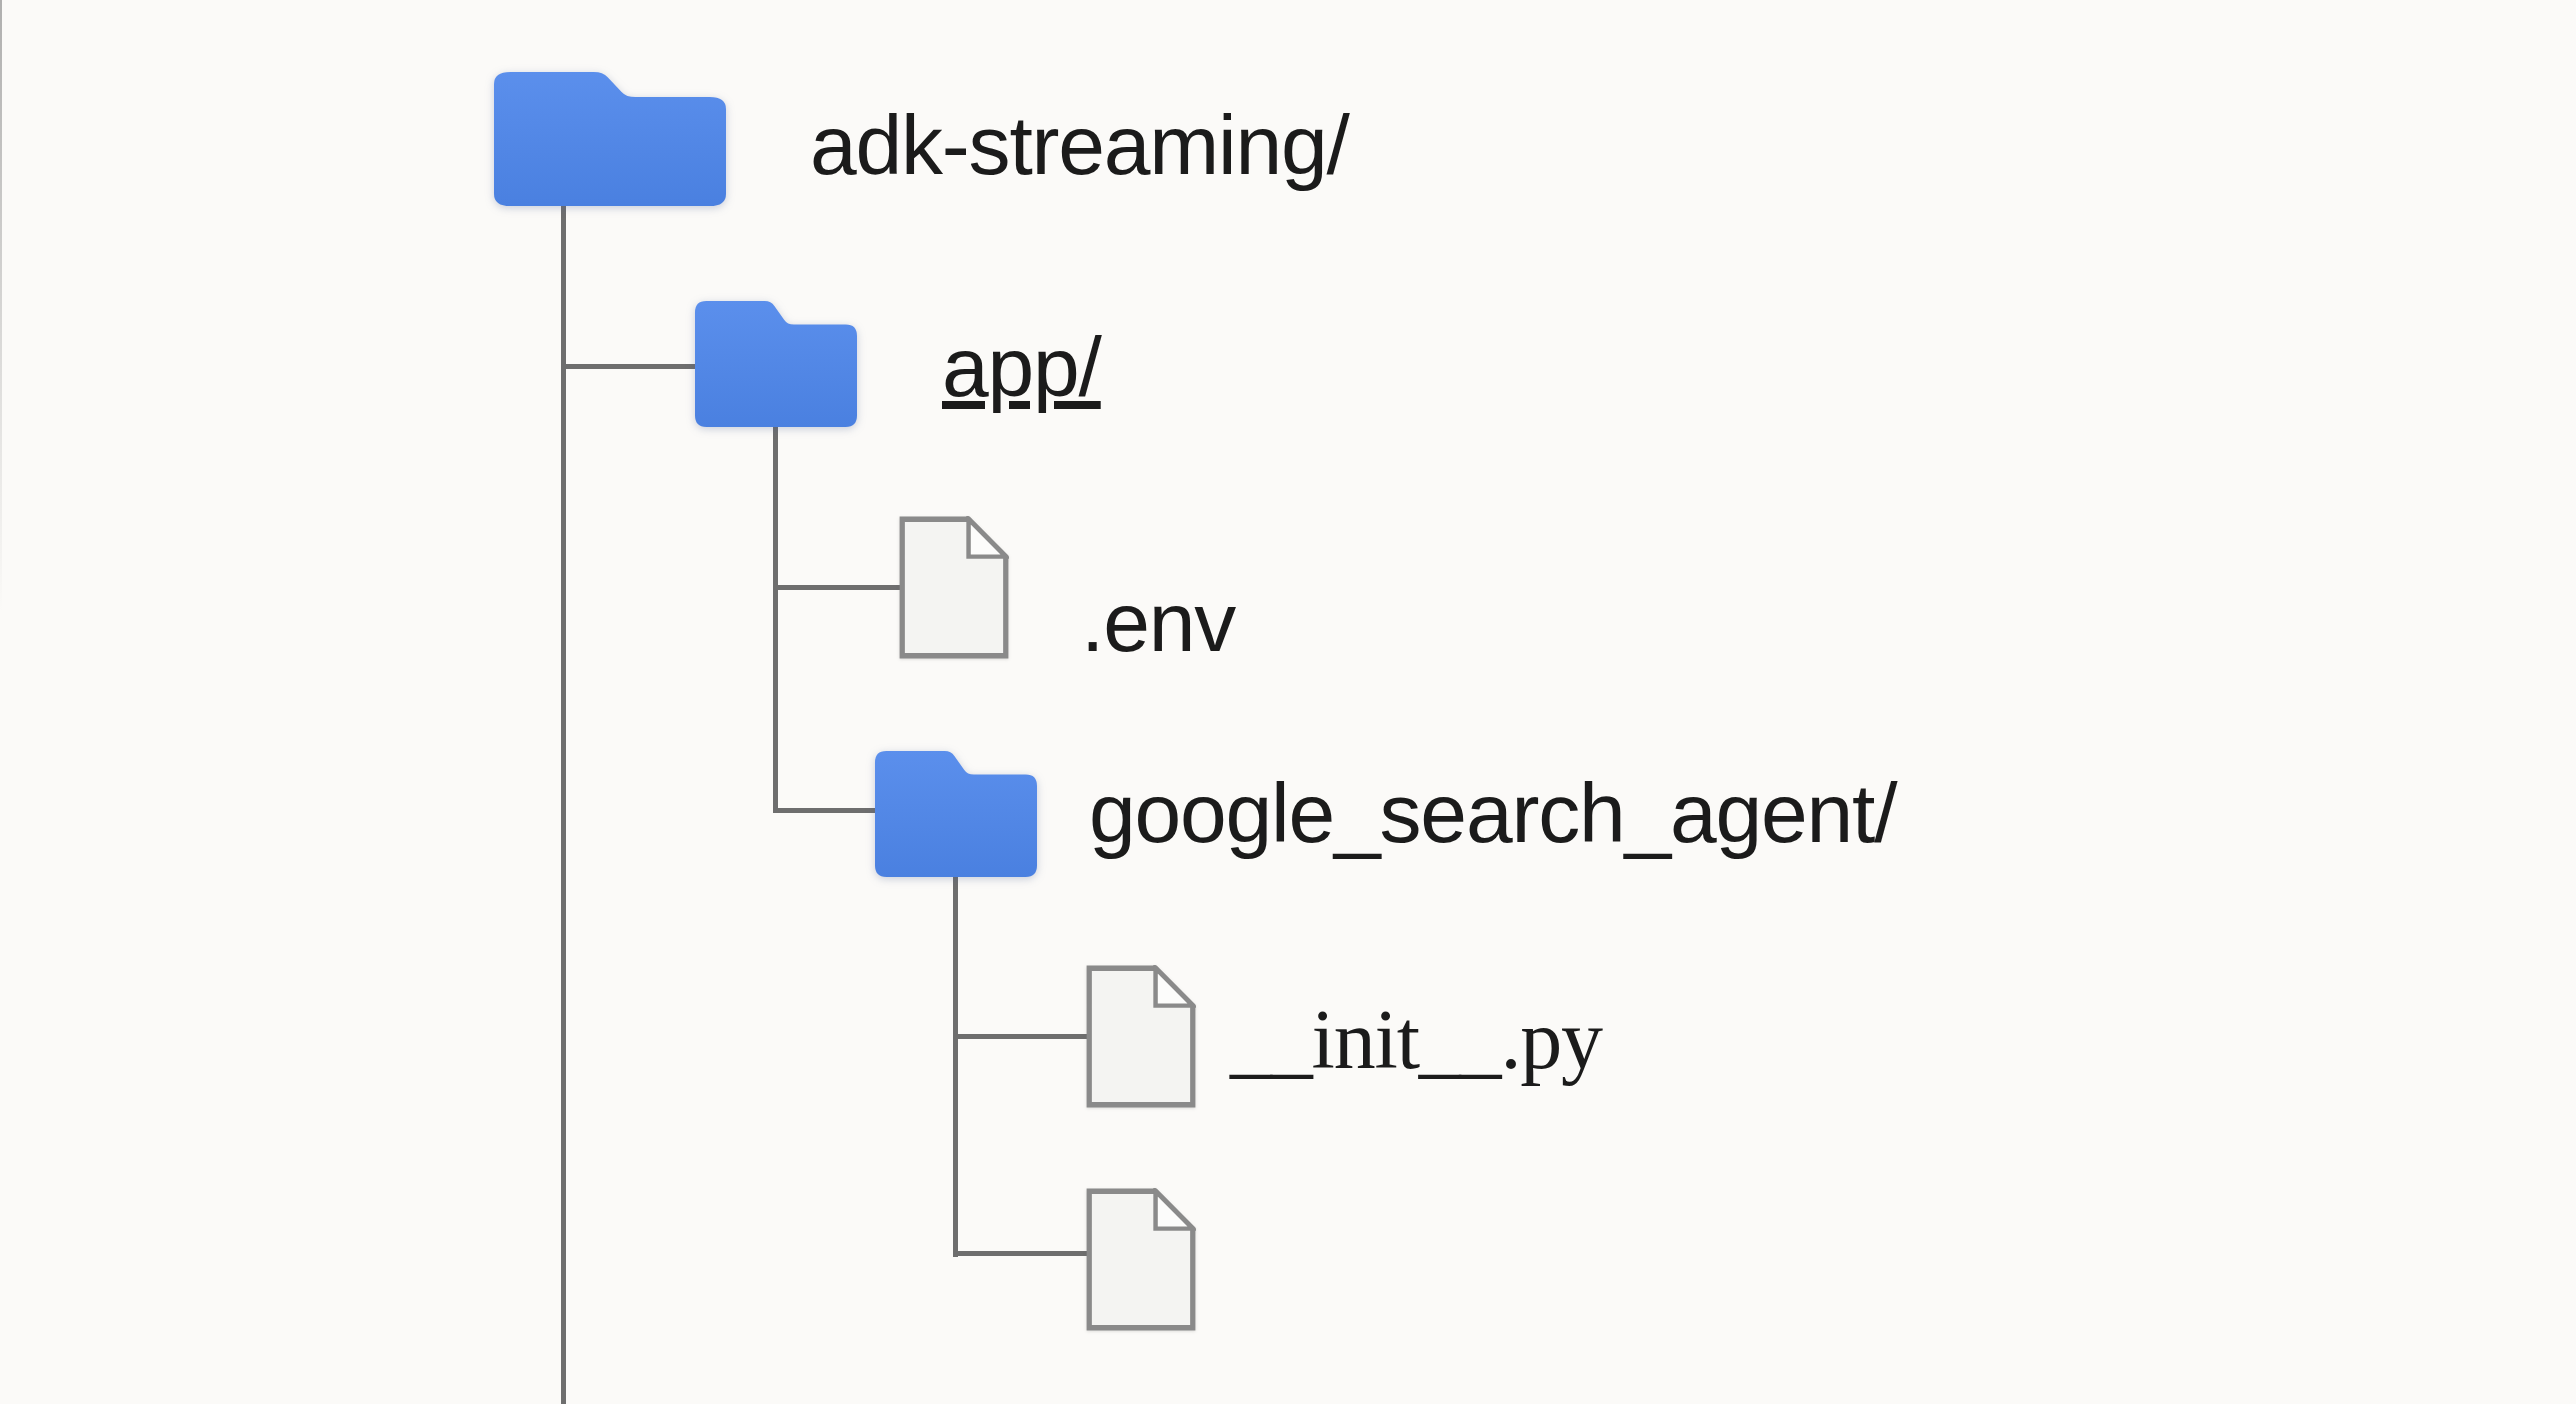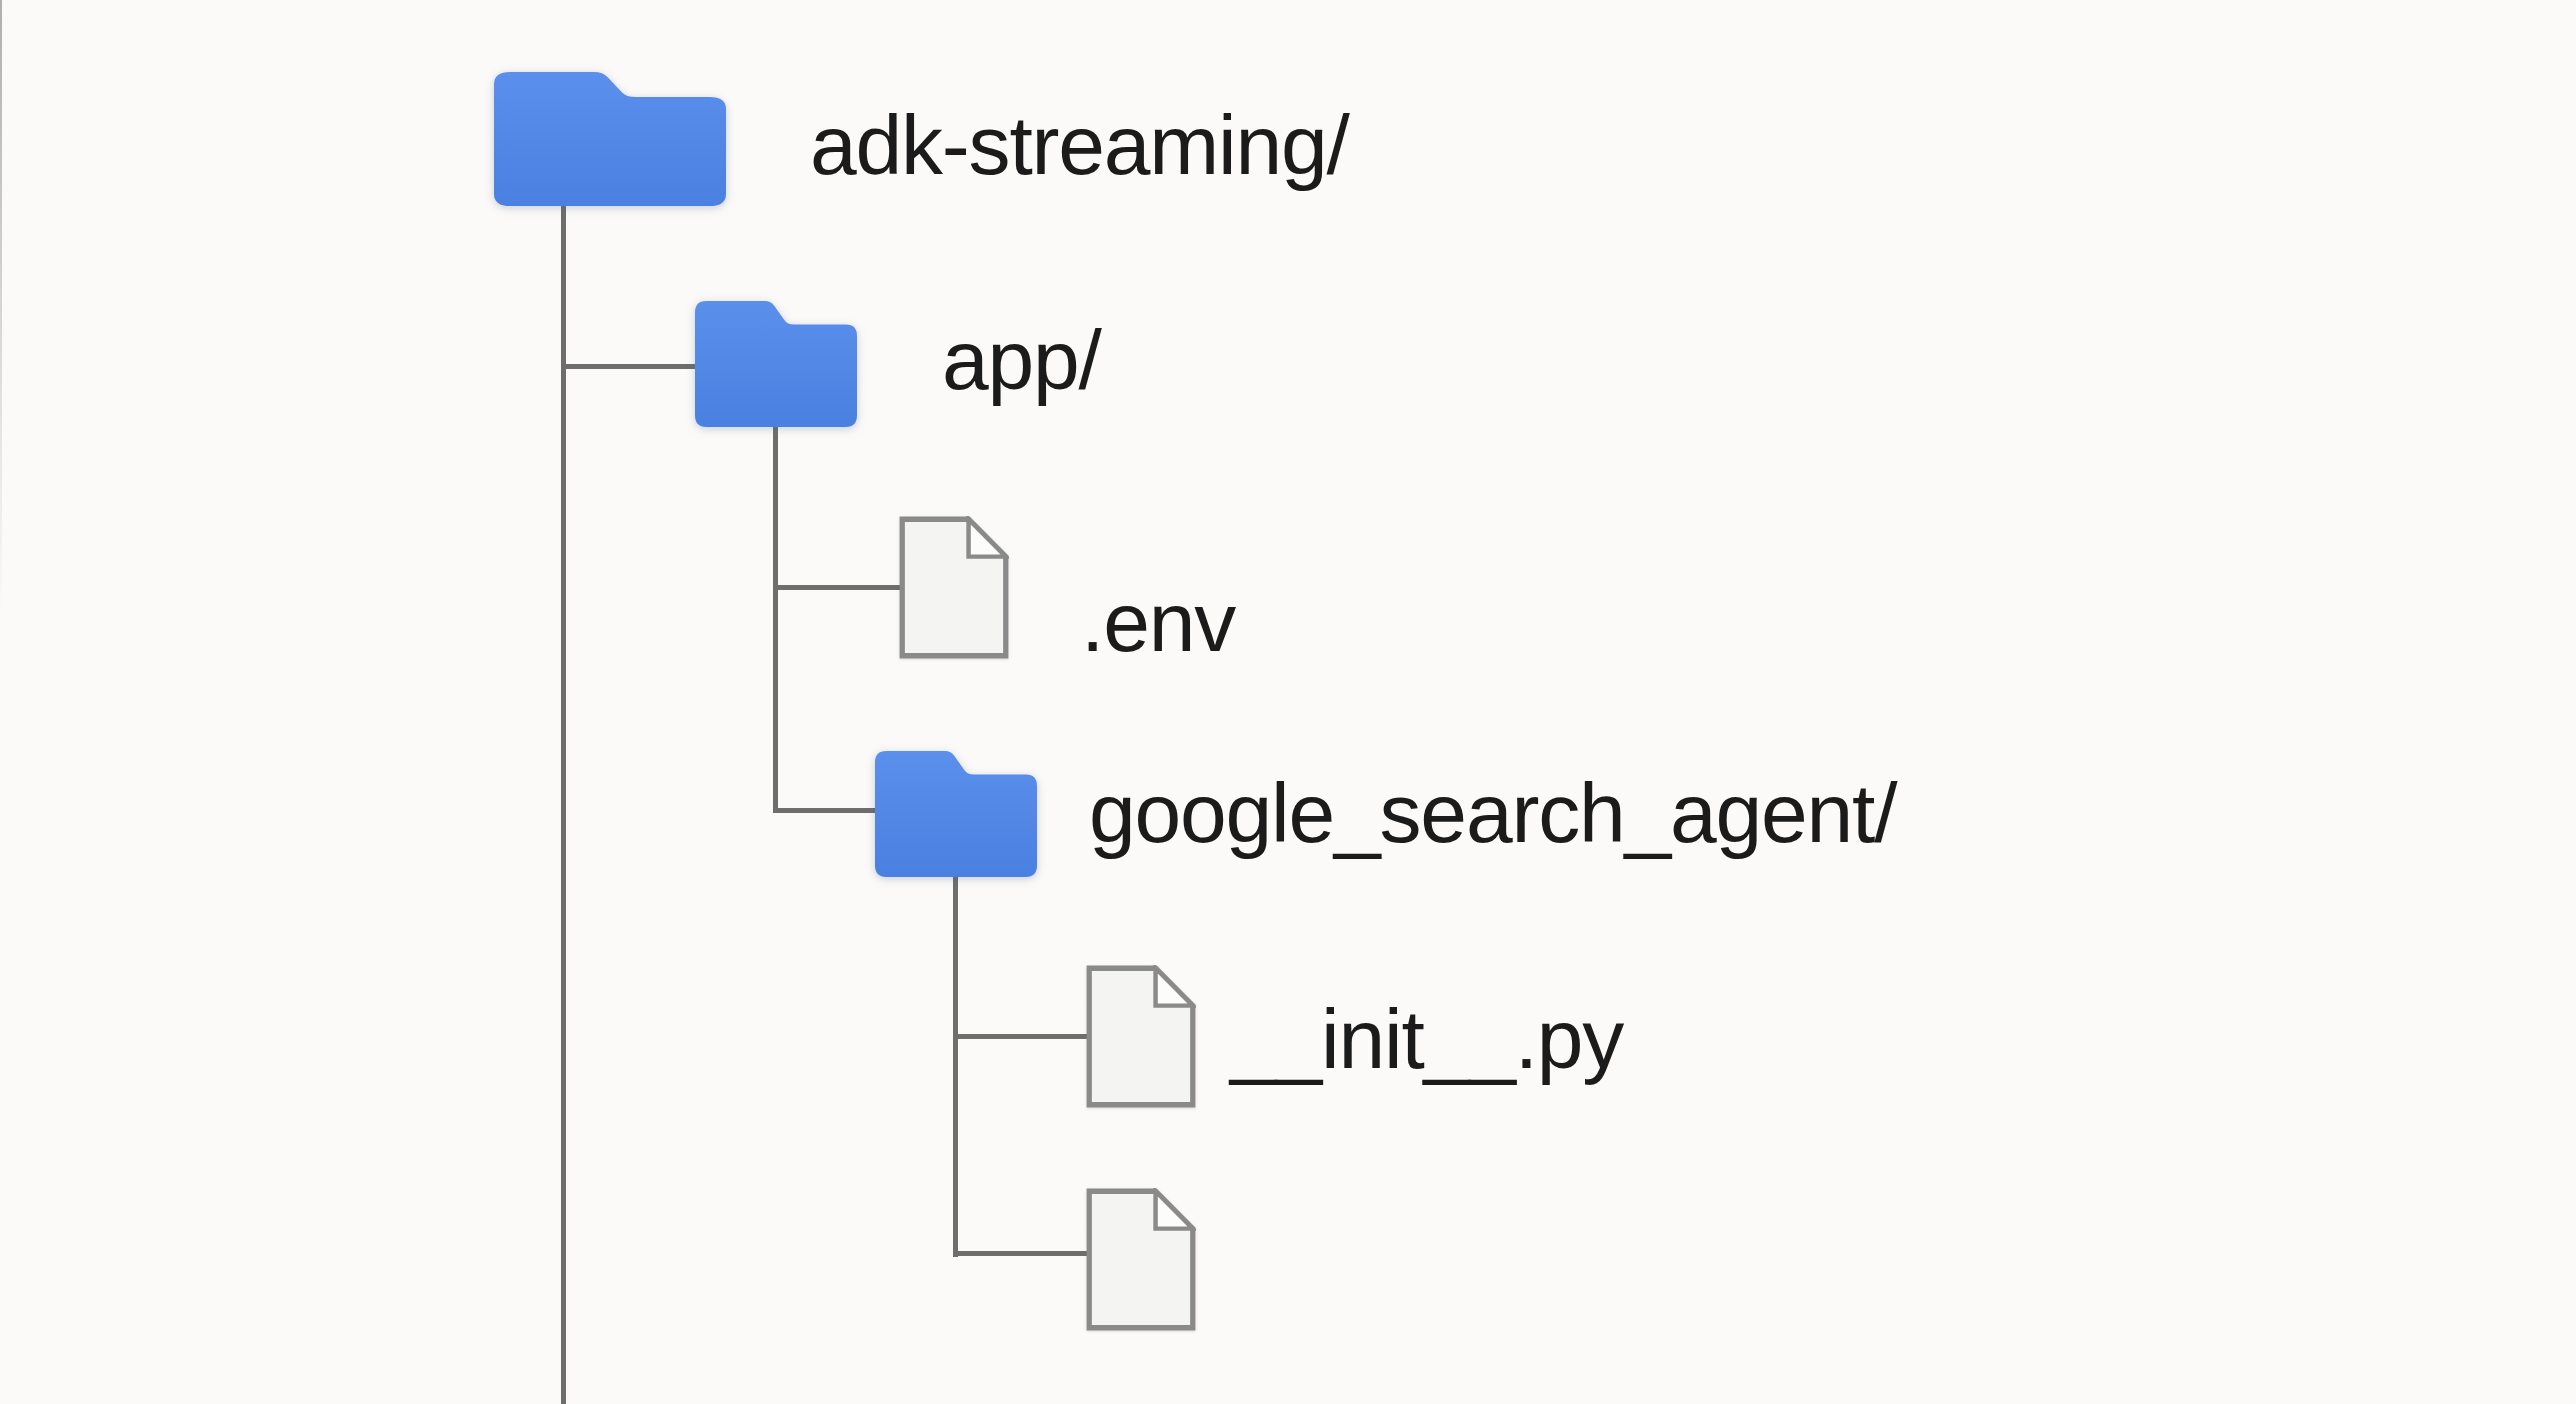--- a/index.html
+++ b/index.html
@@ -91,19 +91,19 @@
   </div>
 
   <div class="icon" style="left:1086px; top:1188px; width:110px; height:143px;">
     <svg class="file-svg" viewBox="0 0 136 176" preserveAspectRatio="none">
       <path d="M4,4 L86,4 L132,50 L132,172 L4,172 Z" fill="#f4f4f2" stroke="#8a8a8a" stroke-width="6.5" stroke-linejoin="miter"></path>
       <path d="M86,4 L86,50 L132,50 Z" fill="#fcfcfb" stroke="#8a8a8a" stroke-width="5.5" stroke-linejoin="miter"></path>
     </svg>
   </div>
 
   <div class="label" style="left:810px; top:103px;">adk-streaming/</div>
-  <div class="label" style="left:942px; top:318px;">app/</div>
+  <div class="label" style="left:942px; top:325px;text-decoration:underline;">app/</div>
   <div class="label" style="left:1081px; top:580px;">.env</div>
   <div class="label" style="left:1089px; top:771px;">google_search_agent/</div>
-  <div class="label" style="left:1230px; top:997px;">__init__.py</div>
+  <div class="label" style="left:1230px; top:997px;font-family:Liberation Serif, serif;">__init__.py</div>
 
 </div>
 
 
 </body></html>

